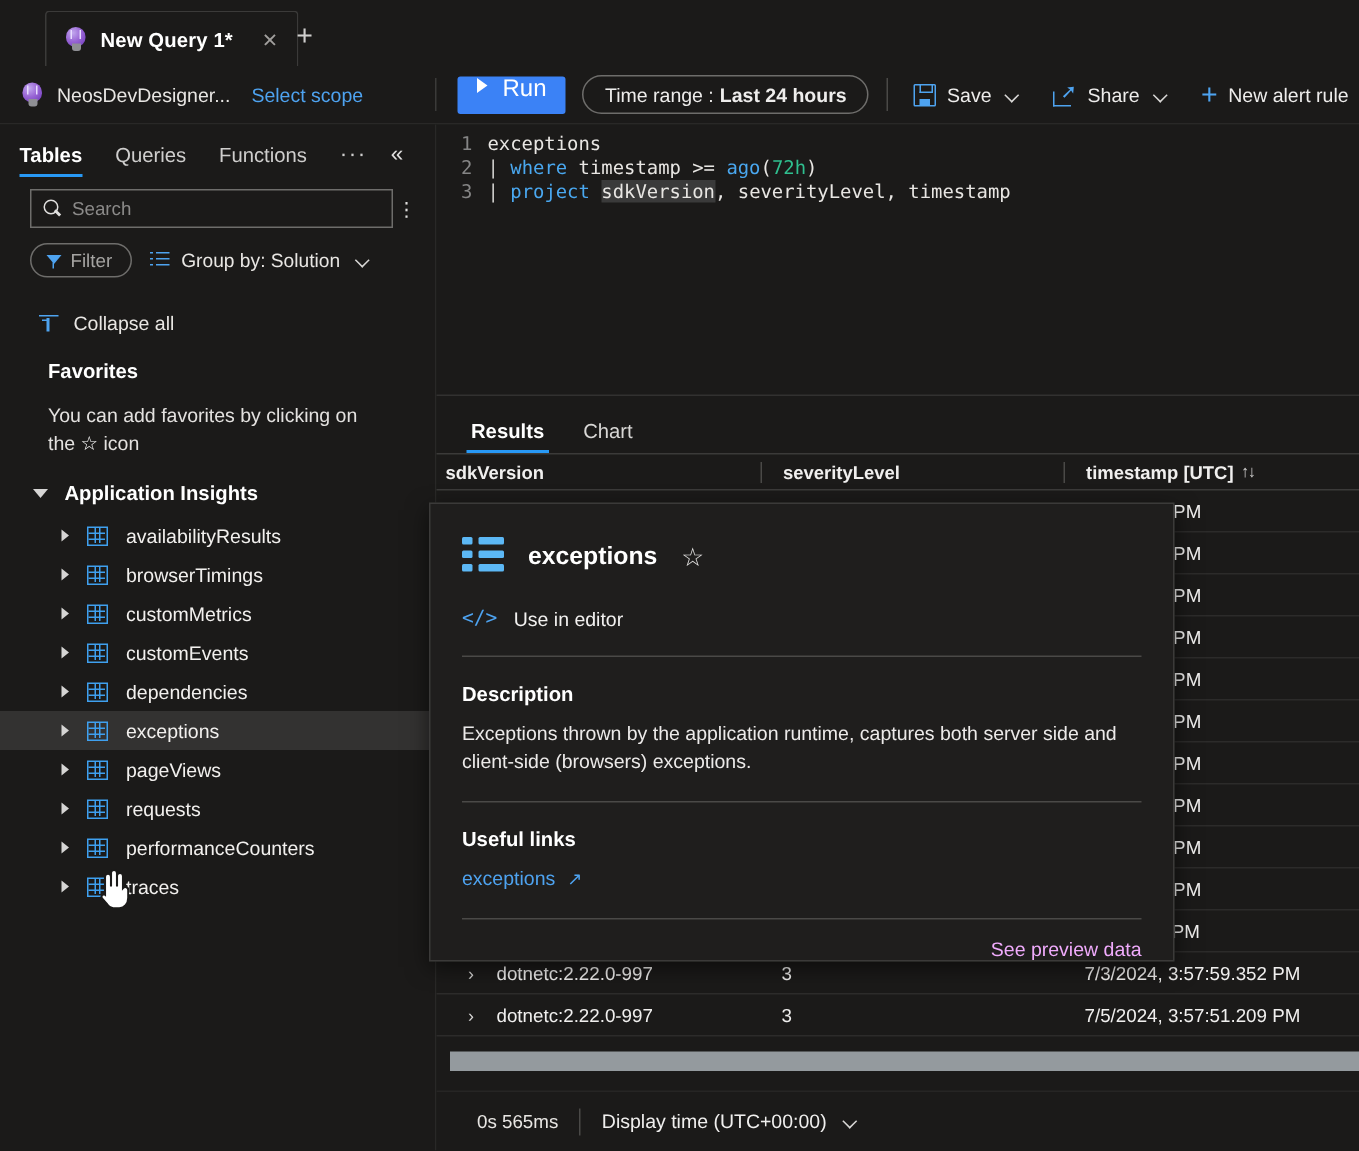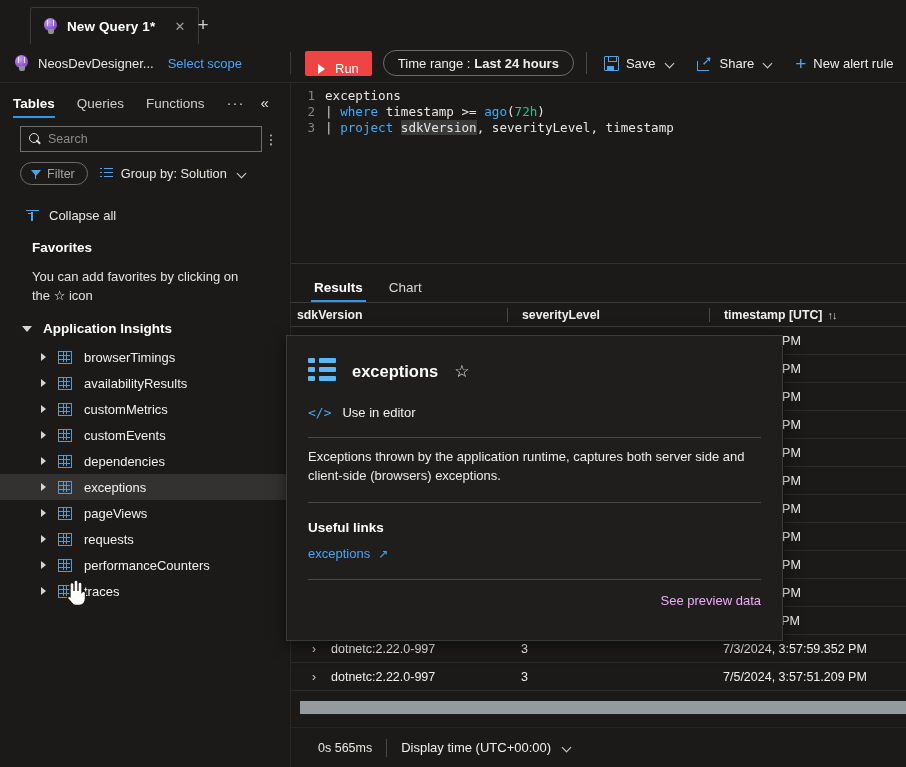--- a/index.html
+++ b/index.html
@@ -62,22 +62,22 @@
   .scope-select { font-size: 13px; color: #4ea3f0; cursor: pointer; }
   .vsep { width: 1px; height: 22px; background: #3b3a39; }
 
   
   .cmdbar {
     position: absolute; left: 291px; top: 44px; width: 615px; height: 39px;
     display: flex; align-items: center; gap: 0px; padding-left: 14px;
     border-bottom: 1px solid #292827;
   }
   .run-btn {
-    background: #ef4444; color: #ffffff; height: 25px; border-radius: 2px;
-    display: flex; align-items: flex-end; padding: 0 13px 0 10px; font-size: 13px;
+    background: #3b82f6; color: #ffffff; height: 25px; border-radius: 2px;
+    display: flex; align-items: flex-start; padding: 0 13px 0 10px; font-size: 16px;
     cursor: pointer; gap: 7px;
   }
   .run-btn .tri {
     width: 0; height: 0; border-left: 7px solid #ffffff;
     border-top: 5px solid transparent; border-bottom: 5px solid transparent;
   }
   .run-btn .tri-wrap {
     width: 13px; height: 13px; border-radius: 50%;
     display: flex; align-items: center; justify-content: center;
   }
@@ -422,29 +422,29 @@
       <span>Application Insights</span>
     </div>
 
     <div class="tablelist">
       <div class="trow">
         <span class="caret-right"></span>
         <span class="gridicon">
             <span></span>
             <span class="b"></span>
           </span>
+        <span class="tname">availabilityResults</span>
+      </div>
+      <div class="trow">
+        <span class="caret-right"></span>
+        <span class="gridicon">
+            <span></span>
+            <span class="b"></span>
+          </span>
         <span class="tname">browserTimings</span>
-      </div>
-      <div class="trow">
-        <span class="caret-right"></span>
-        <span class="gridicon">
-            <span></span>
-            <span class="b"></span>
-          </span>
-        <span class="tname">availabilityResults</span>
       </div>
       <div class="trow">
         <span class="caret-right"></span>
         <span class="gridicon">
             <span></span>
             <span class="b"></span>
           </span>
         <span class="tname">customMetrics</span>
       </div>
       <div class="trow">
@@ -651,20 +651,21 @@
       <span class="fly-title">exceptions</span>
       <span class="fly-star">☆</span>
     </div>
 
     <div class="fly-use">
       <span class="codeic">&lt;/&gt;</span>
       <span class="fly-use-lbl">Use in editor</span>
     </div>
 
     <div class="fly-hr"></div>
+    <div class="fly-h2">Description</div>
     <div class="fly-desc">Exceptions thrown by the application runtime, captures both server side and client-side (browsers) exceptions.</div>
     <div class="fly-hr"></div>
     <div class="fly-h2">Useful links</div>
     <div class="fly-link">
       <span>exceptions</span>
       <span class="extic">↗</span>
     </div>
     <div class="fly-hr"></div>
     <div class="fly-preview">
       <span>See preview data</span>

